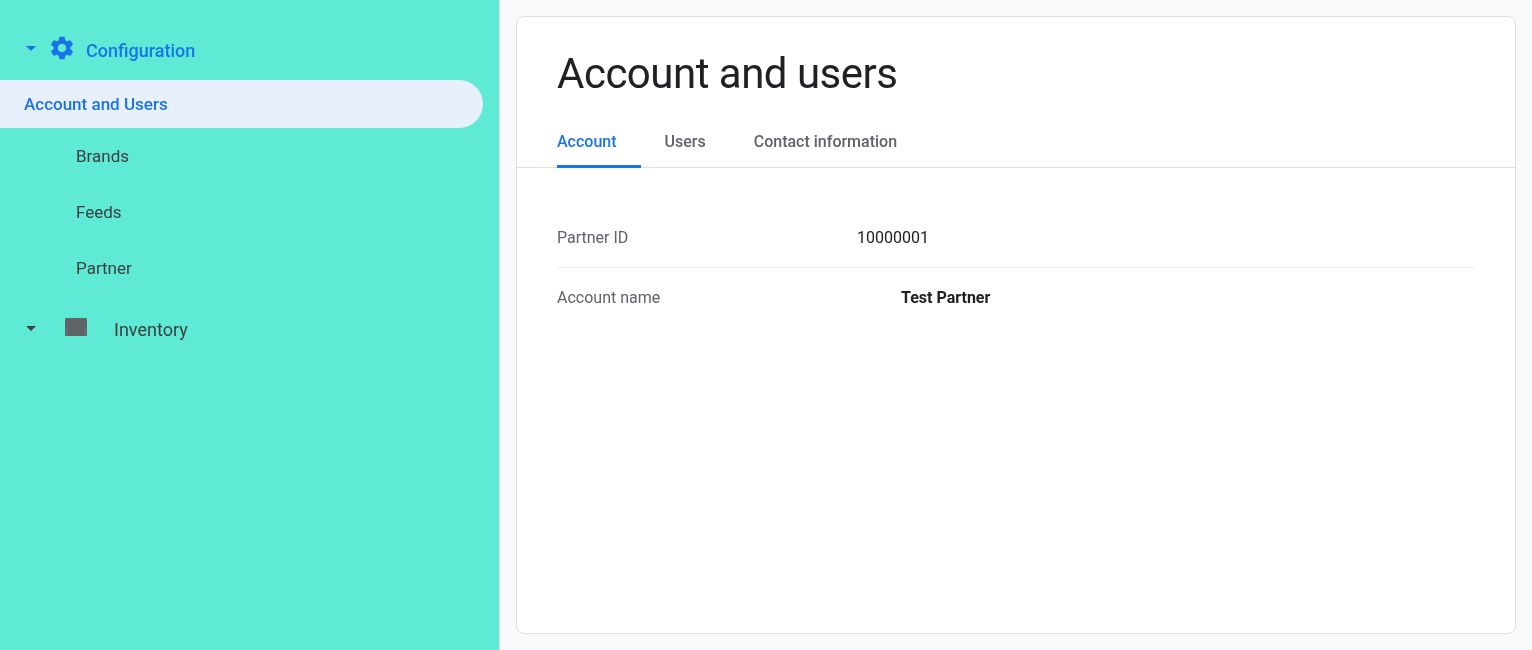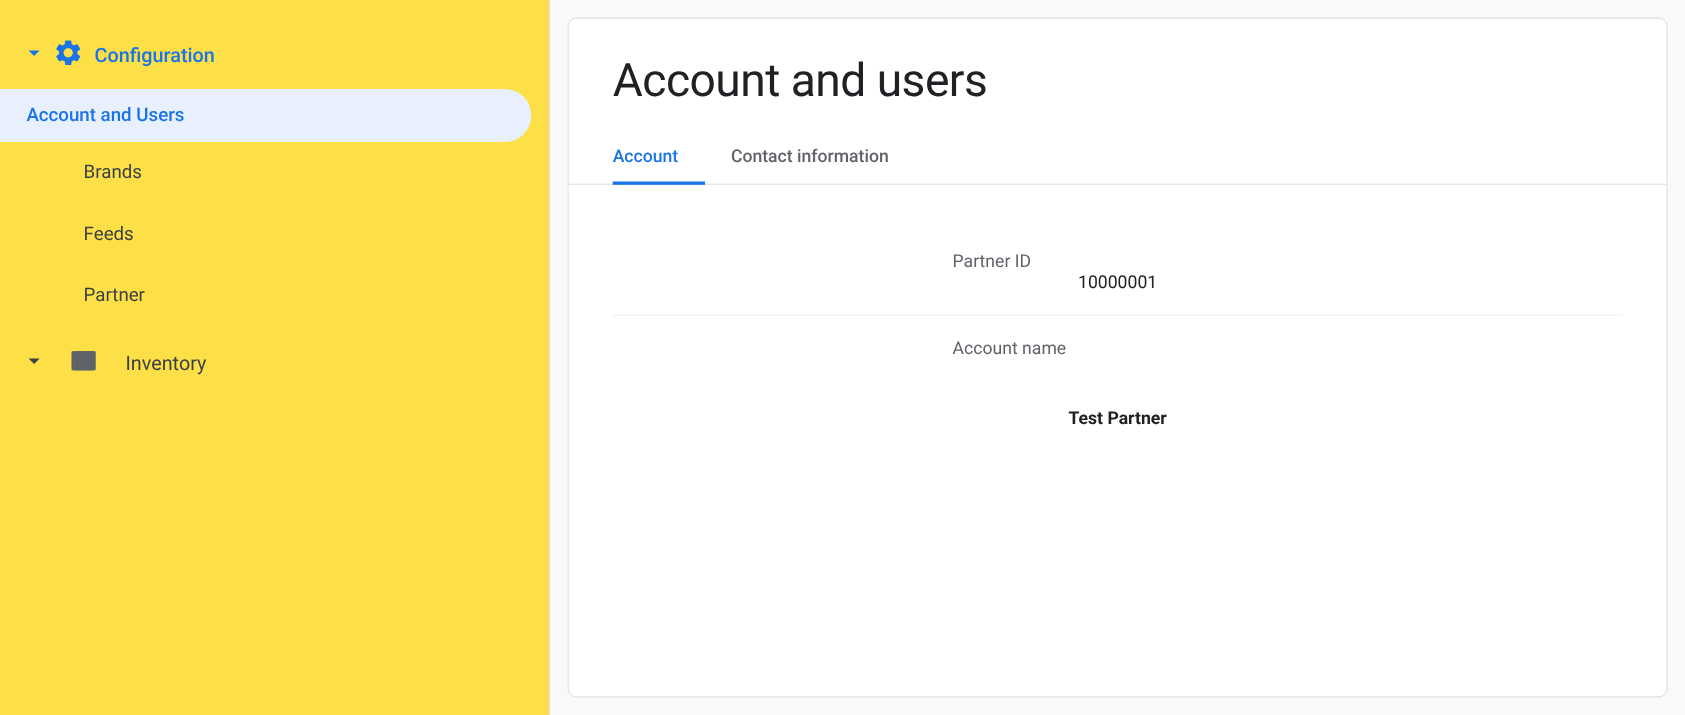--- a/index.html
+++ b/index.html
@@ -14,21 +14,21 @@
       display: flex;
       height: 650px;
       width: 1532px;
       overflow: hidden;
       color: #202124;
     }
 
     
     .sidebar {
       width: 500px;
-      background: #fde047;
+      background: #5eead4;
       padding: 20px 0;
       border-right: 1px solid #e0e0e0;
       flex-shrink: 0;
     }
 
     .sidebar-section-header {
       display: flex;
       align-items: center;
       gap: 10px;
       padding: 14px 24px;
@@ -133,21 +133,20 @@
     
     .content-area {
       padding: 40px 40px;
     }
 
     .info-row {
       display: flex;
       align-items: center;
       padding: 20px 0;
       border-bottom: 1px solid #f0f0f0;
-      flex-direction: column;
     }
 
     .info-row:last-child {
       border-bottom: none;
       gap: 44px;
     }
 
     .info-label {
       width: 300px;
       color: #5f6368;
@@ -218,20 +217,23 @@
 </div>
 
 <div class="main-content">
   <h1 class="page-title">Account and users</h1>
 
   <div class="tabs">
     <div class="tab active">
       <span>Account</span>
     </div>
     <div class="tab">
+      <span>Users</span>
+    </div>
+    <div class="tab">
       <span>Contact information</span>
     </div>
   </div>
 
   <div class="content-area">
     <div class="info-row">
       <span class="info-label">Partner ID</span>
       <span class="info-value">10000001</span>
     </div>
     <div class="info-row">

